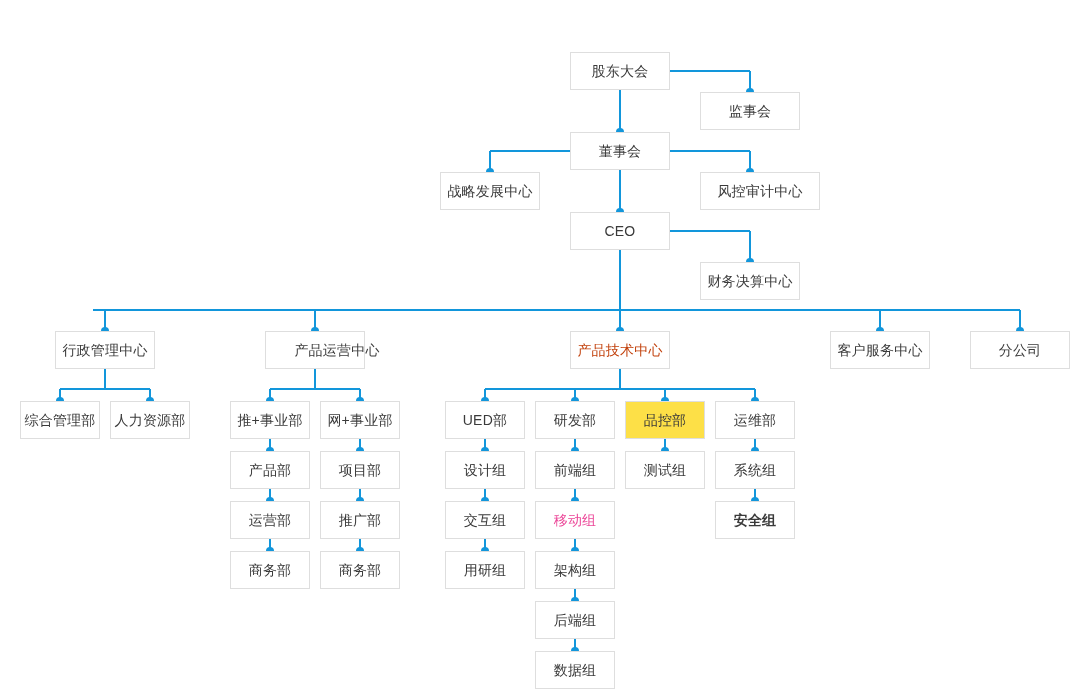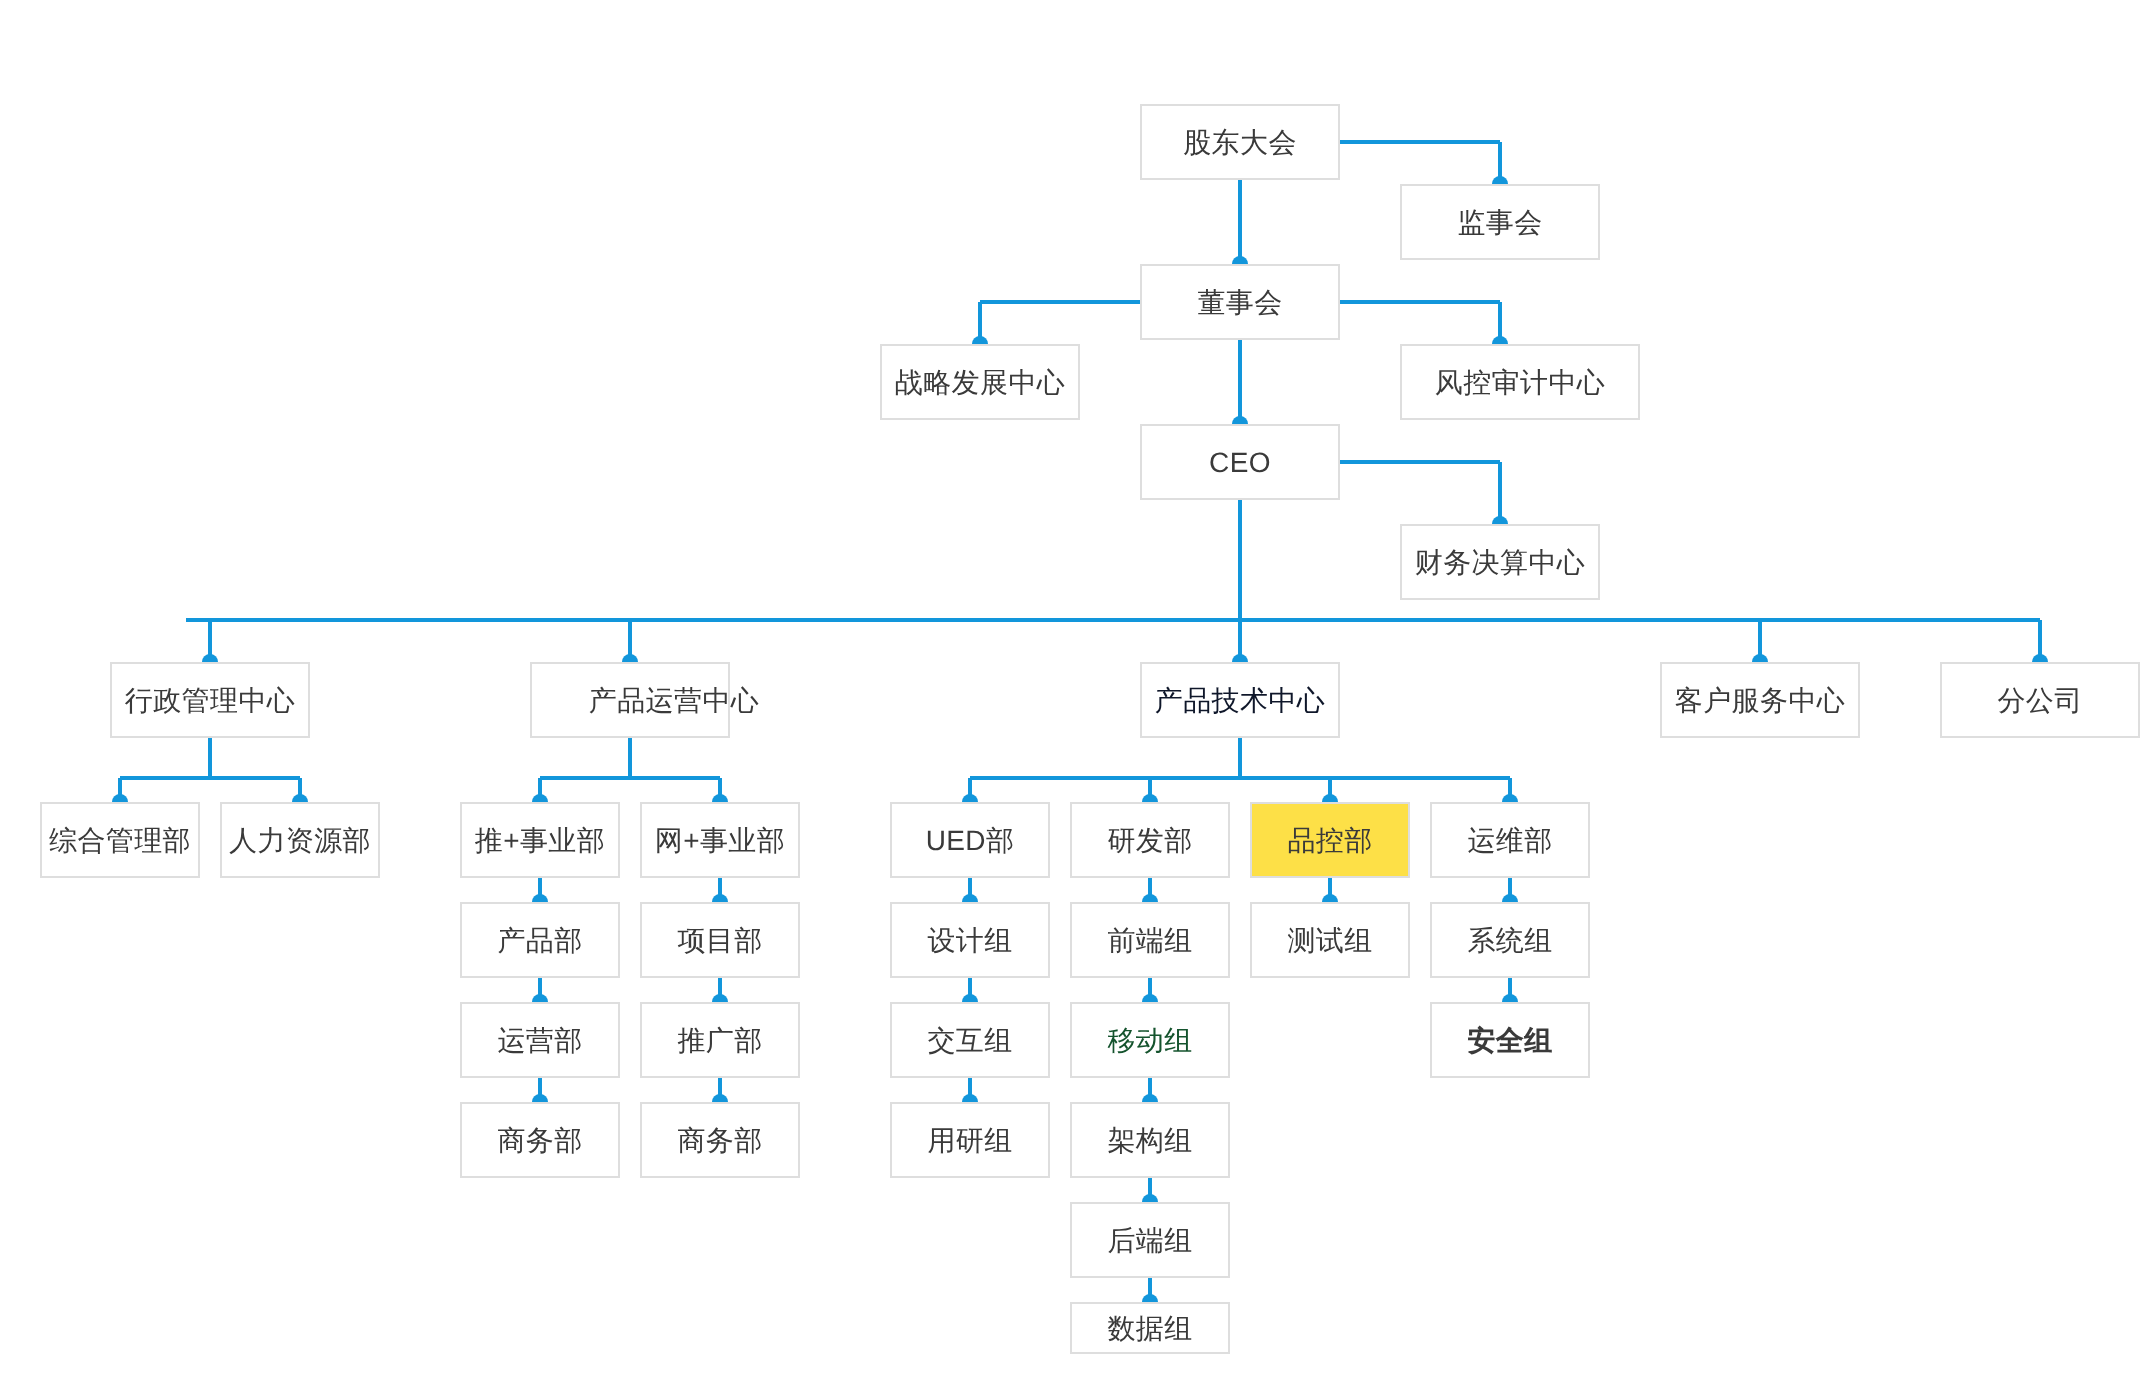--- a/index.html
+++ b/index.html
@@ -167,21 +167,21 @@
       </div>
       <div class="node" style="left: 700px; top: 262px; width: 100px; height: 38px; border-color: rgb(222, 222, 222); background: rgb(255, 255, 255); color: rgb(58, 58, 58);">
         <span class="node-label">财务决算中心</span>
       </div>
       <div class="node" style="left: 55px; top: 331px; width: 100px; height: 38px; border-color: rgb(222, 222, 222); background: rgb(255, 255, 255); color: rgb(58, 58, 58);">
         <span class="node-label">行政管理中心</span>
       </div>
       <div class="node" style="left: 265px; top: 331px; width: 100px; height: 38px; border-color: rgb(222, 222, 222); background: rgb(255, 255, 255); color: rgb(58, 58, 58); padding-left: 44px;">
         <span class="node-label">产品运营中心</span>
       </div>
-      <div class="node" style="left: 570px; top: 331px; width: 100px; height: 38px; border-color: rgb(222, 222, 222); background: rgb(255, 255, 255); color: #0f172a;">
+      <div class="node" style="left: 570px; top: 331px; width: 100px; height: 38px; border-color: rgb(222, 222, 222); background: rgb(255, 255, 255); color: #c2410c;">
         <span class="node-label">产品技术中心</span>
       </div>
       <div class="node" style="left: 830px; top: 331px; width: 100px; height: 38px; border-color: rgb(222, 222, 222); background: rgb(255, 255, 255); color: rgb(58, 58, 58);">
         <span class="node-label">客户服务中心</span>
       </div>
       <div class="node" style="left: 970px; top: 331px; width: 100px; height: 38px; border-color: rgb(222, 222, 222); background: rgb(255, 255, 255); color: rgb(58, 58, 58);">
         <span class="node-label">分公司</span>
       </div>
       <div class="node" style="left: 20px; top: 401px; width: 80px; height: 38px; border-color: rgb(222, 222, 222); background: rgb(255, 255, 255); color: rgb(58, 58, 58);">
         <span class="node-label">综合管理部</span>
@@ -224,30 +224,30 @@
       </div>
       <div class="node" style="left: 445px; top: 551px; width: 80px; height: 38px; border-color: rgb(222, 222, 222); background: rgb(255, 255, 255); color: rgb(58, 58, 58);">
         <span class="node-label">用研组</span>
       </div>
       <div class="node" style="left: 535px; top: 401px; width: 80px; height: 38px; border-color: rgb(222, 222, 222); background: rgb(255, 255, 255); color: rgb(58, 58, 58);">
         <span class="node-label">研发部</span>
       </div>
       <div class="node" style="left: 535px; top: 451px; width: 80px; height: 38px; border-color: rgb(222, 222, 222); background: rgb(255, 255, 255); color: rgb(58, 58, 58);">
         <span class="node-label">前端组</span>
       </div>
-      <div class="node" style="left: 535px; top: 501px; width: 80px; height: 38px; border-color: rgb(222, 222, 222); background: rgb(255, 255, 255); color: #14532d;">
+      <div class="node" style="left: 535px; top: 501px; width: 80px; height: 38px; border-color: rgb(222, 222, 222); background: rgb(255, 255, 255); color: #ec4899;">
         <span class="node-label">移动组</span>
       </div>
       <div class="node" style="left: 535px; top: 551px; width: 80px; height: 38px; border-color: rgb(222, 222, 222); background: rgb(255, 255, 255); color: rgb(58, 58, 58);">
         <span class="node-label">架构组</span>
       </div>
       <div class="node" style="left: 535px; top: 601px; width: 80px; height: 38px; border-color: rgb(222, 222, 222); background: rgb(255, 255, 255); color: rgb(58, 58, 58);">
         <span class="node-label">后端组</span>
       </div>
-      <div class="node" style="left: 535px; top: 651px; width: 80px; height: 26px; border-color: rgb(222, 222, 222); background: rgb(255, 255, 255); color: rgb(58, 58, 58);">
+      <div class="node" style="left: 535px; top: 651px; width: 80px; height: 38px; border-color: rgb(222, 222, 222); background: rgb(255, 255, 255); color: rgb(58, 58, 58);">
         <span class="node-label">数据组</span>
       </div>
       <div class="node" style="left: 625px; top: 401px; width: 80px; height: 38px; border-color: rgb(222, 222, 222); background: #fde047; color: rgb(58, 58, 58);">
         <span class="node-label">品控部</span>
       </div>
       <div class="node" style="left: 625px; top: 451px; width: 80px; height: 38px; border-color: rgb(222, 222, 222); background: rgb(255, 255, 255); color: rgb(58, 58, 58);">
         <span class="node-label">测试组</span>
       </div>
       <div class="node" style="left: 715px; top: 401px; width: 80px; height: 38px; border-color: rgb(222, 222, 222); background: rgb(255, 255, 255); color: rgb(58, 58, 58);">
         <span class="node-label">运维部</span>

